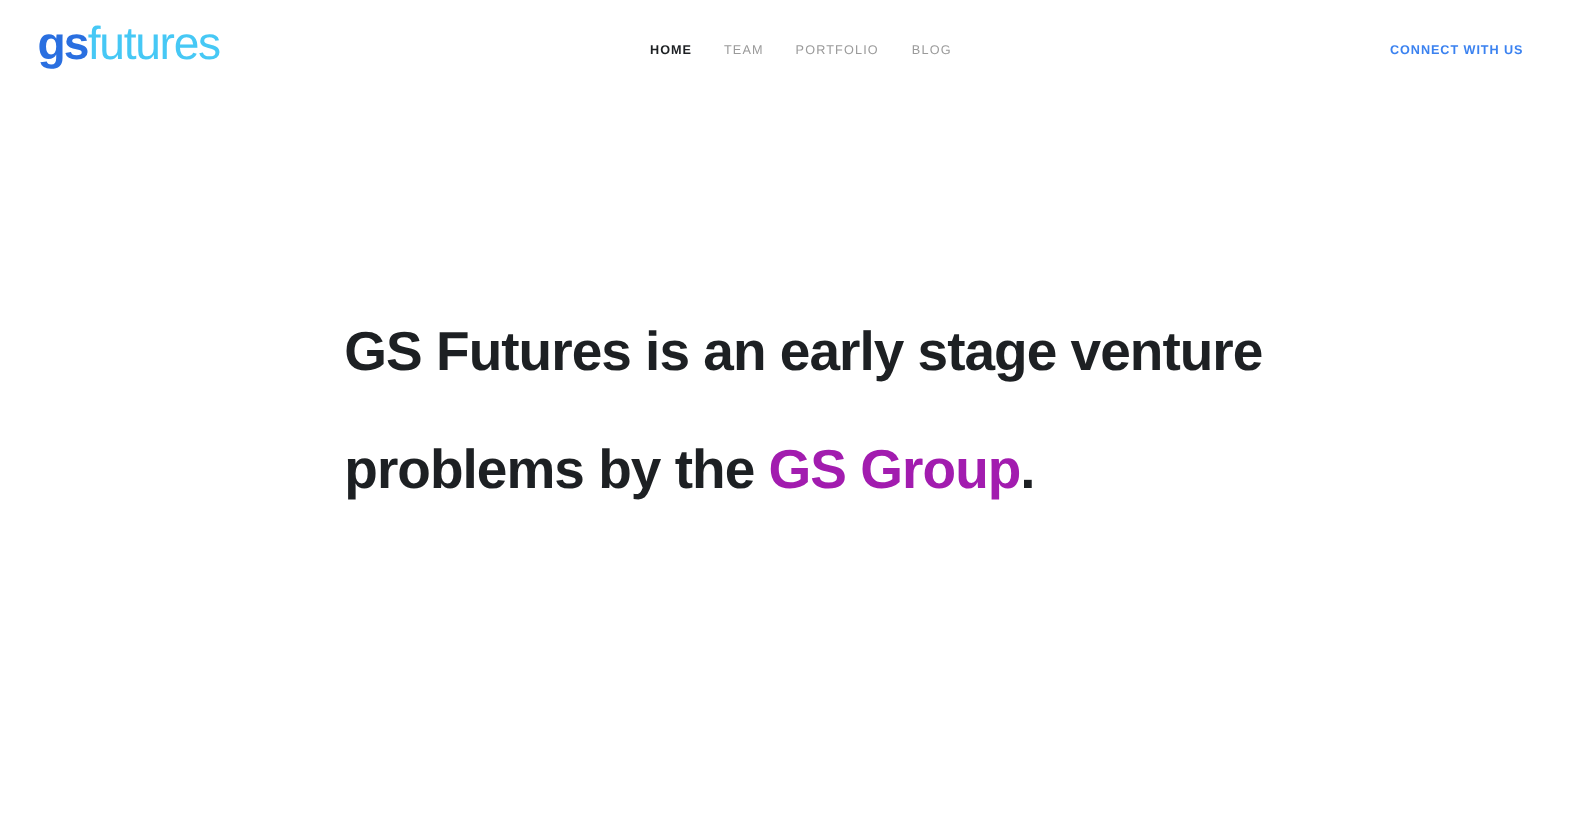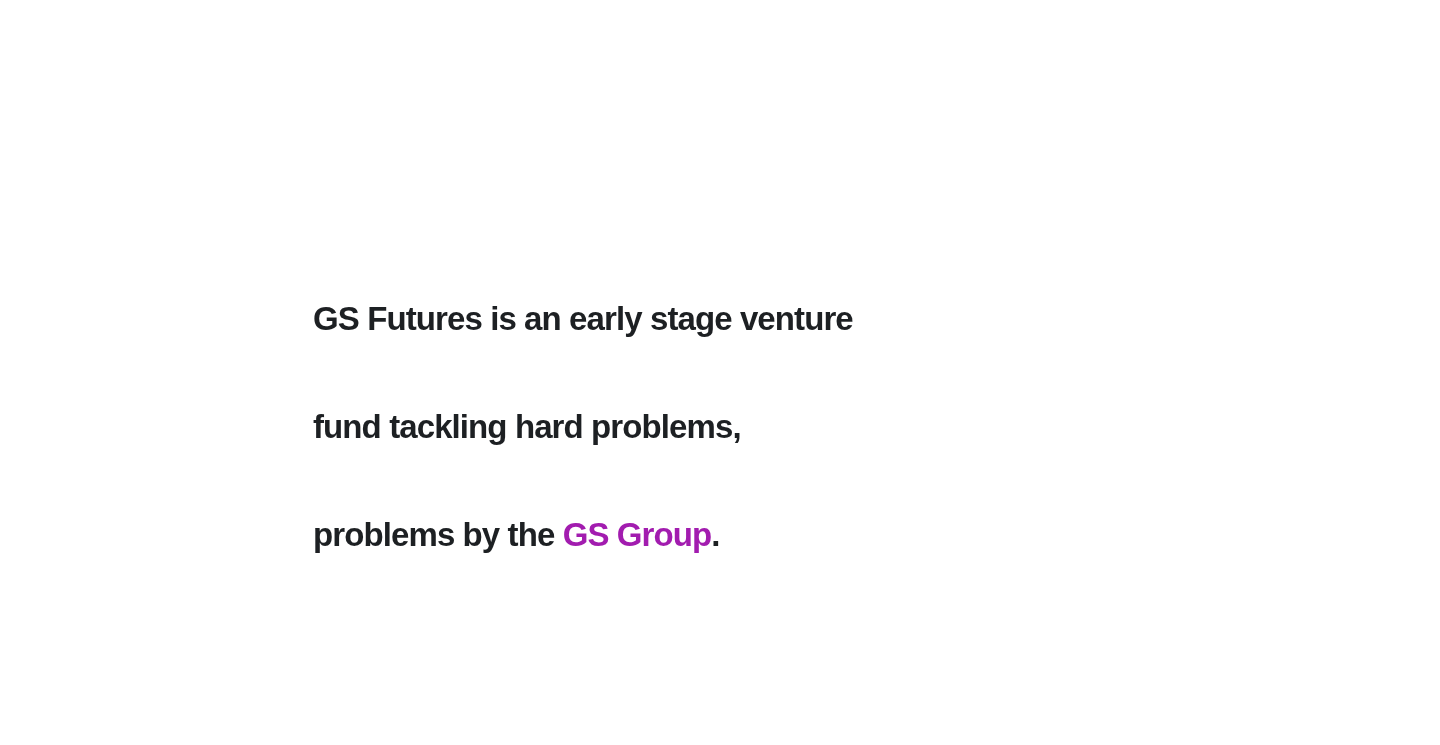--- a/index.html
+++ b/index.html
@@ -90,43 +90,60 @@
 
   
   .hero {
     position: absolute;
     left: 313px;
     top: 238px;
     width: 800px;
   }
 
   .hero-headline {
-    font-size: 33px;
+    font-size: 50px;
     line-height: 54px;
     font-weight: 600;
     letter-spacing: -0.9px;
     color: #1d2023;
     white-space: pre-line;
   }
 
   .hero-headline .hl-link {
     color: #a21caf;
     text-decoration: none;
   }
   .hero-headline .hl-period { color: #1d2023; }
 
   .hero-line { display: block; white-space: nowrap; }
 </style>
 </head>
 <body>
 
 <div class="page">
 
+  <header class="site-header">
+
+    <a class="brand-logo" href="#">
+      <span class="brand-gs">gs</span><span class="brand-futures">futures</span>
+    </a>
+
+    <nav class="main-nav">
+      <a class="nav-link is-active" href="#">HOME</a>
+      <span class="nav-gap-1"></span>
+      <a class="nav-link" href="#">TEAM</a>
+      <span class="nav-gap-2"></span>
+      <a class="nav-link" href="#">PORTFOLIO</a>
+      <span class="nav-gap-3"></span>
+      <a class="nav-link" href="#">BLOG</a>
+    </nav>
+
+    <a class="connect-link" href="#">CONNECT WITH US</a>
+  </header>
 
   <section class="hero">
     <h1 class="hero-headline">
       <span class="hero-line">GS Futures is an early stage venture</span>
-      <span class="hero-line">fund tackling hard problems,</span>
       <span class="hero-line"><span>problems by the </span><a class="hl-link" href="#">GS Group</a><span class="hl-period">.</span></span>
     </h1>
   </section>
 
 </div>
 
 </body></html>

